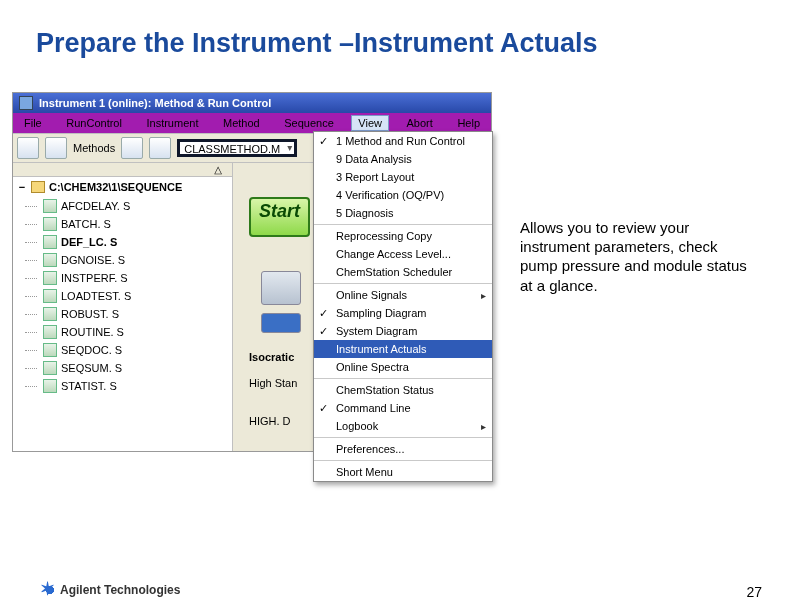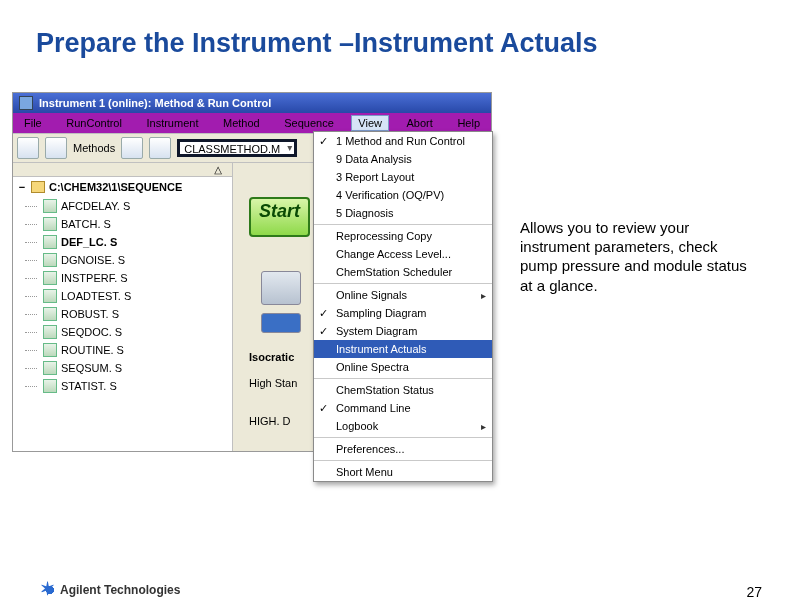--- a/index.html
+++ b/index.html
@@ -321,25 +321,25 @@
       <div class="tree-row">
           <span class="file-ic"></span>
           <span>LOADTEST. S</span>
         </div>
       <div class="tree-row">
           <span class="file-ic"></span>
           <span>ROBUST. S</span>
         </div>
       <div class="tree-row">
           <span class="file-ic"></span>
+          <span>ROUTINE. S</span>
+        </div>
+      <div class="tree-row">
+          <span class="file-ic"></span>
           <span>SEQDOC. S</span>
-        </div>
-      <div class="tree-row">
-          <span class="file-ic"></span>
-          <span>ROUTINE. S</span>
         </div>
       <div class="tree-row">
           <span class="file-ic"></span>
           <span>SEQSUM. S</span>
         </div>
       <div class="tree-row">
           <span class="file-ic"></span>
           <span>STATIST. S</span>
         </div>
     </div>

